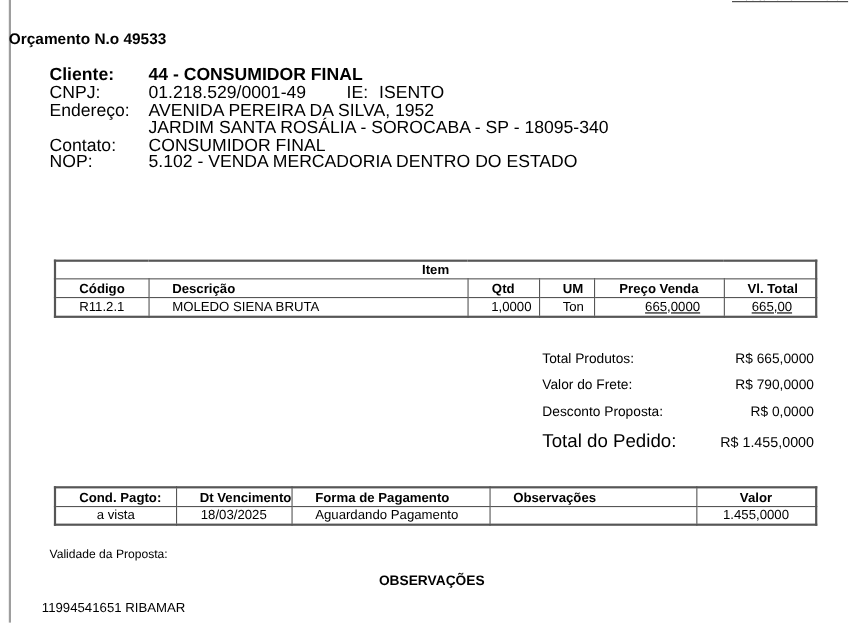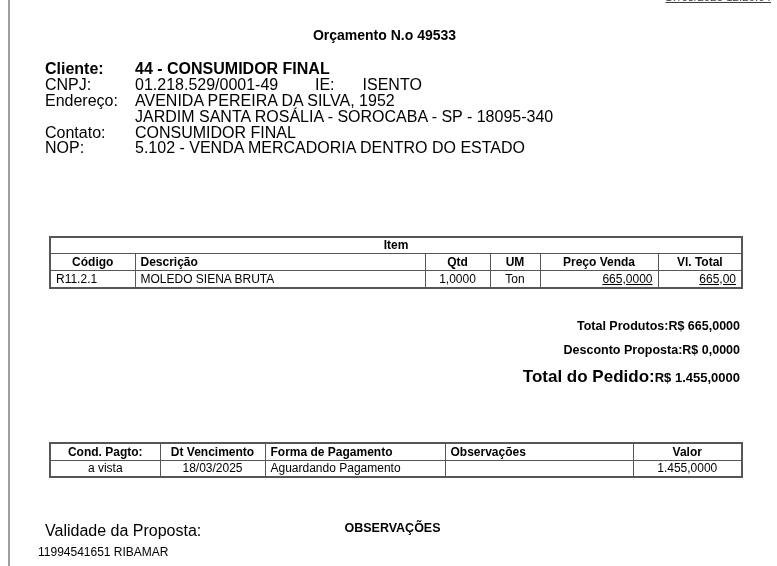--- a/index.html
+++ b/index.html
@@ -17,57 +17,57 @@
     background: #9e9e9e;
   }
   .timestamp {
     position: absolute; top: -9px; right: 6px;
     font-size: 11.5px; color: #3c3c3c;
     text-decoration: underline;
     white-space: nowrap;
   }
   .title {
     position: absolute; top: 27px; left: 8px; right: 16px;
-    text-align: center; font-size: 14px; font-weight: bold;
+    text-align: left; font-size: 14px; font-weight: bold;
   }
   
   .client-block { position: absolute; left: 45px; top: 60px; font-size: 16px; }
   .client-row { height: 15.9px; white-space: nowrap; }
   .client-label { display: inline-block; width: 90px; }
   .client-row.first .client-label, .client-row.first .client-value { font-weight: bold; }
   .cnpj-value { display: inline-block; width: 180px; }
-  .ie-label { margin-right: 28px; }
+  .ie-label { margin-right: 10px; }
   
   table.tbl {
     position: absolute; border-collapse: collapse; table-layout: fixed;
     font-size: 12px; border: 2px solid #565656;
   }
   .tbl th, .tbl td {
-    border: 1px solid #565656; padding: 0 5px; height: 17px;
+    border: 1px solid #565656; padding: 0 21px; height: 17px;
     overflow: hidden; white-space: nowrap; font-size: 12px;
   }
   .tbl th { font-weight: bold; }
   .tbl .c { text-align: center; }
   .tbl .l { text-align: left; }
   .tbl .r { text-align: right; text-decoration: underline; }
   .item-table { left: 49px; top: 236px; width: 693px; }
   .item-table .tbl-title { text-align: center; height: 16px; }
   .item-table tbody td { height: 18px; }
   .payment-table { left: 49px; top: 442px; width: 693px; }
   
   .totals { position: absolute; left: 493px; top: 319px; width: 247px; }
   .totals-row {
-    display: flex; justify-content: flex-end; align-items: baseline;
-    height: 16px; margin-bottom: 8px; font-weight: bold; font-size: 12.5px;
+    display: flex; justify-content: space-between; align-items: baseline;
+    height: 16px; margin-bottom: 8px; font-weight: normal; font-size: 12.5px;
   }
   .totals-row.grand { height: 20px; margin-top: 1px; }
   .totals-row.grand .t-label { font-size: 17px; }
   .totals-row.grand .t-value { font-size: 13px; }
   
-  .validity { position: absolute; left: 45px; top: 522px; font-size: 16px; }
+  .validity { position: absolute; left: 45px; top: 498px; font-size: 11px; }
   .obs-title {
     position: absolute; left: 8px; right: 0; top: 521px;
     text-align: center; font-size: 12.5px; font-weight: bold;
   }
   .contact { position: absolute; left: 38px; top: 545px; font-size: 12px; }
 </style>
 </head>
 <body>
 
 <div class="left-rule"></div>
@@ -130,20 +130,24 @@
     </tr>
   </tbody>
 </table>
 
 <div class="totals">
   <div class="totals-row">
     <span class="t-label">Total Produtos:</span>
     <span class="t-value">R$ 665,0000</span>
   </div>
   <div class="totals-row">
+    <span class="t-label">Valor do Frete:</span>
+    <span class="t-value">R$ 790,0000</span>
+  </div>
+  <div class="totals-row">
     <span class="t-label">Desconto Proposta:</span>
     <span class="t-value">R$ 0,0000</span>
   </div>
   <div class="totals-row grand">
     <span class="t-label">Total do Pedido:</span>
     <span class="t-value">R$ 1.455,0000</span>
   </div>
 </div>
 
 <table class="tbl payment-table">

